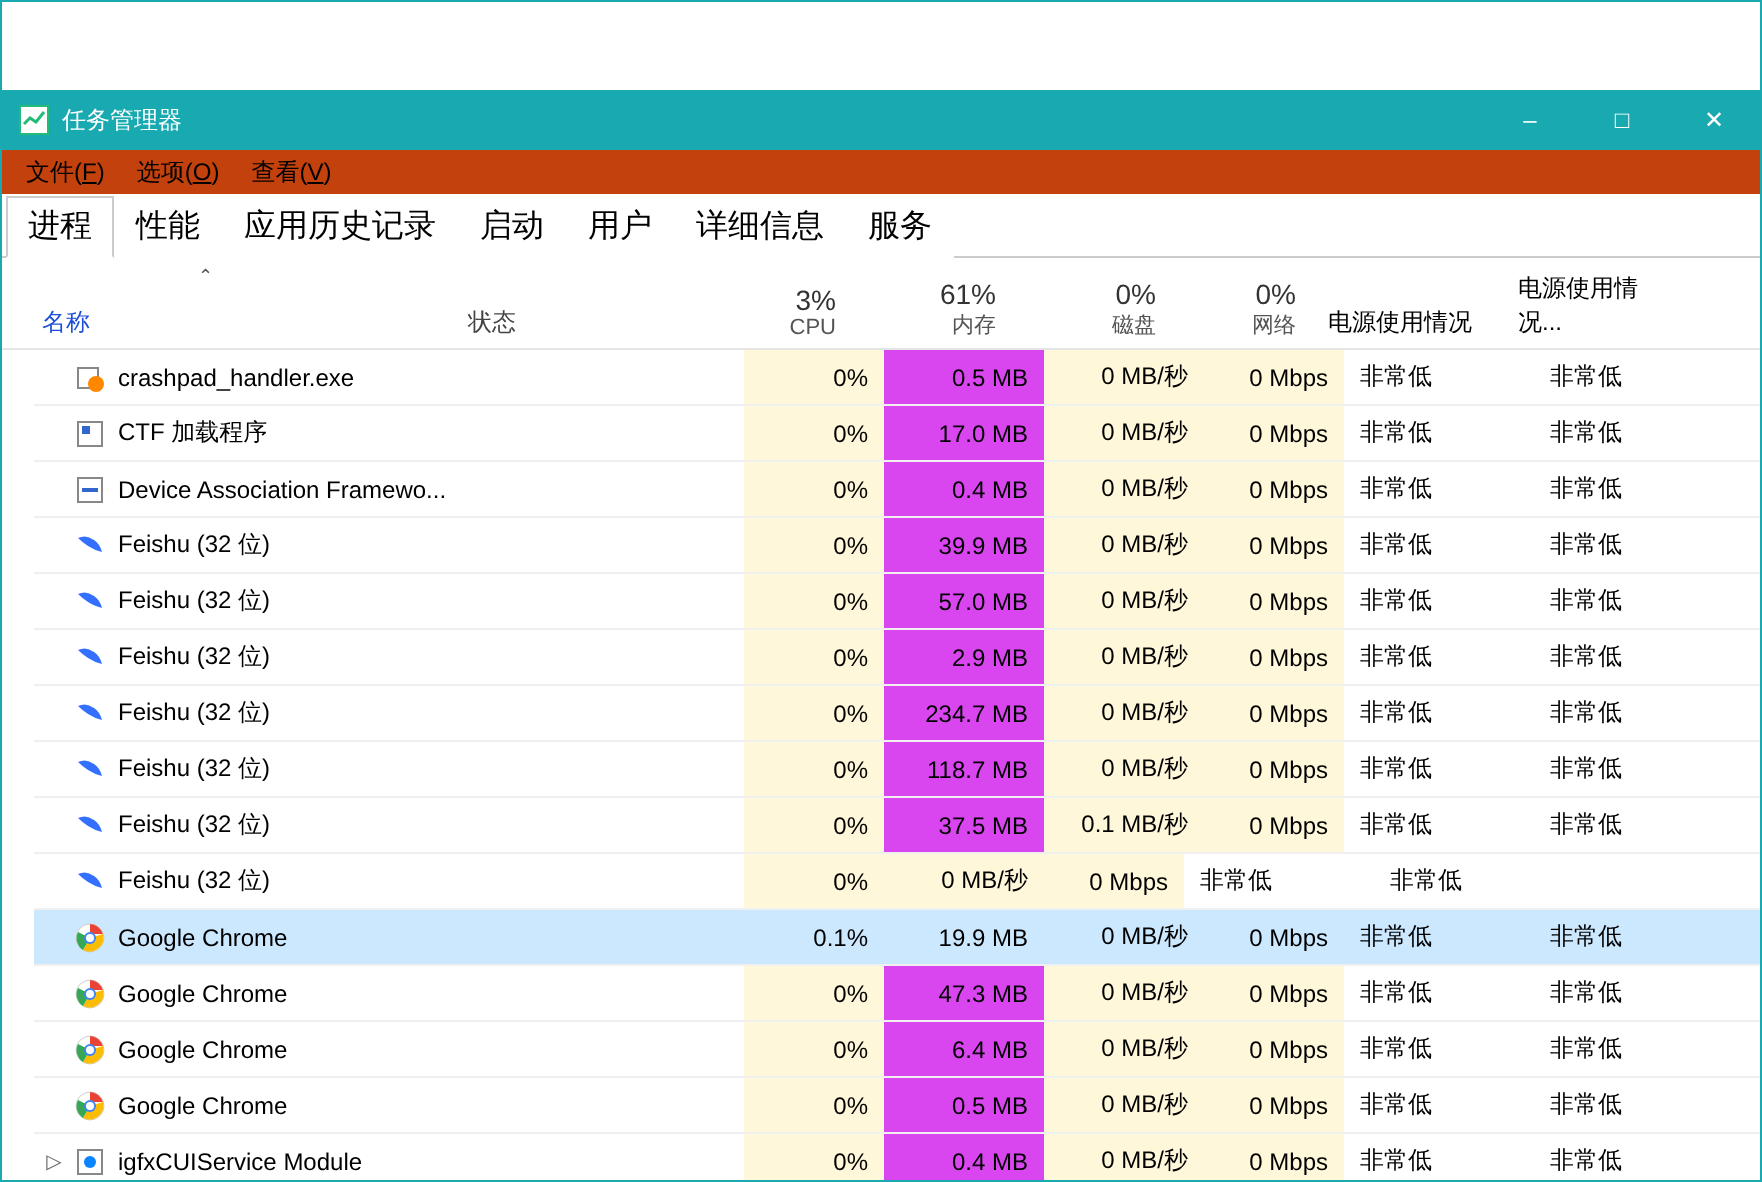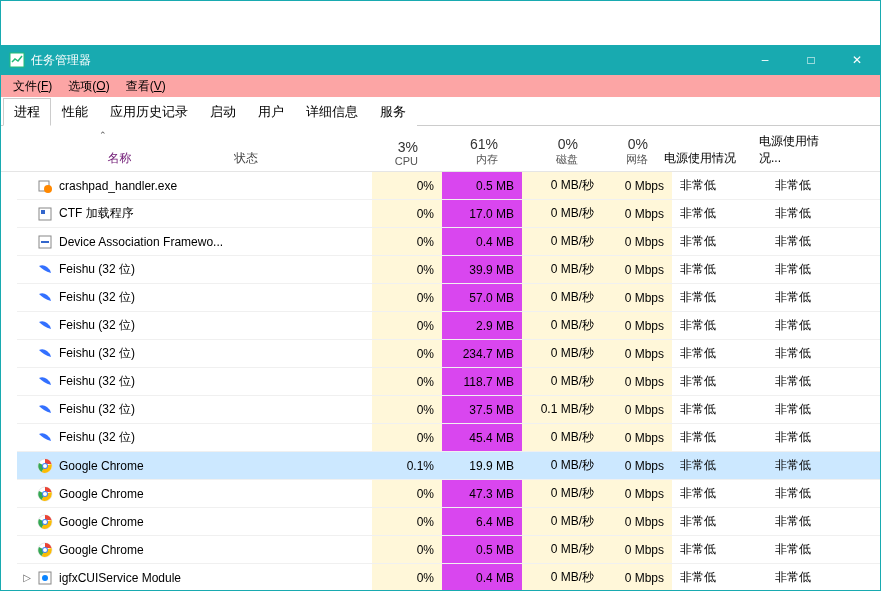--- a/index.html
+++ b/index.html
@@ -1,29 +1,29 @@
 <!DOCTYPE html>
 <html><head>
 <meta charset="utf-8">
 <style>
 * { margin: 0; padding: 0; box-sizing: border-box; font-family: "Microsoft YaHei", "Segoe UI", sans-serif; }
 body { background: #fff; width: 881px; height: 591px; overflow: hidden; border: 1px solid #18aab0; }
 .titlebar { height: 30px; background: #18aab0; display: flex; align-items: center; color: #fff; font-size: 12px; margin-top: 44px; }
 .titlebar .icon { width: 16px; height: 16px; margin: 0 6px 0 8px; }
 .titlebar .title { flex: 1; }
 .titlebar .btn { width: 46px; height: 30px; display: flex; align-items: center; justify-content: center; }
-.menubar { height: 22px; display: flex; align-items: center; padding: 0 4px; font-size: 12px; background: #fca5a5; }
+.menubar { height: 22px; display: flex; align-items: center; padding: 0 4px; font-size: 12px; background: #c2410c; }
 .menubar .mitem { padding: 2px 8px; }
 .menubar .mitem u { text-decoration: underline; }
-.tabs { display: flex; border-bottom: 1px solid #ccc; font-size: 13px; background: #fff; padding-left: 2px; }
+.tabs { display: flex; border-bottom: 1px solid #ccc; font-size: 16px; background: #fff; padding-left: 2px; }
 .tabs .tab { padding: 4px 10px; border: 1px solid transparent; border-bottom: none; position: relative; top: 1px; background: #fff; }
 .tabs .tab.active { border-color: #ccc; border-bottom: 1px solid #fff; }
 .header-row { display: flex; height: 46px; border-bottom: 1px solid #e5e5e5; font-size: 12px; align-items: flex-end; padding-bottom: 4px; }
 .header-row .col { padding: 0 8px; }
-.header-row .hname { width: 225px; color: #701a75; text-align: center; }
+.header-row .hname { width: 225px; color: #1d4ed8; }
 .header-row .hstatus { width: 130px; color: #444; }
 .header-row .hnum { text-align: right; }
 .header-row .hnum .pct { color: #333; font-size: 14px; }
 .header-row .hnum .lbl { color: #555; font-size: 11px; }
 .col-cpu { width: 70px; }
 .col-mem { width: 80px; }
 .col-disk { width: 80px; }
 .col-net { width: 70px; }
 .col-pu1 { width: 95px; }
 .col-pu2 { width: 95px; }
@@ -269,21 +269,20 @@
     <div class="row">
       <div class="exp"></div>
       <div class="pname">
         <span class="picon"><svg viewBox="0 0 16 16">
             <path d="M2 4 Q6 2 10 5 Q13 7 14 11 Q10 10 7 8 Q4 6 2 4" fill="#3370ff"></path>
           </svg></span>
         <span>Feishu (32 位)</span>
       </div>
       <div class="pstatus"></div>
       <div class="num c-cpu">0%</div>
-      <div class="num c-mem">45.4 MB</div>
       <div class="num c-disk">0 MB/秒</div>
       <div class="num c-net">0 Mbps</div>
       <div class="c-pu1">非常低</div>
       <div class="c-pu2">非常低</div>
     </div>
     <div class="row selected">
       <div class="exp"></div>
       <div class="pname">
         <span class="picon"><svg viewBox="0 0 16 16">
             <circle cx="8" cy="8" r="7" fill="#fff" stroke="#ccc" stroke-width="0.5"></circle>

